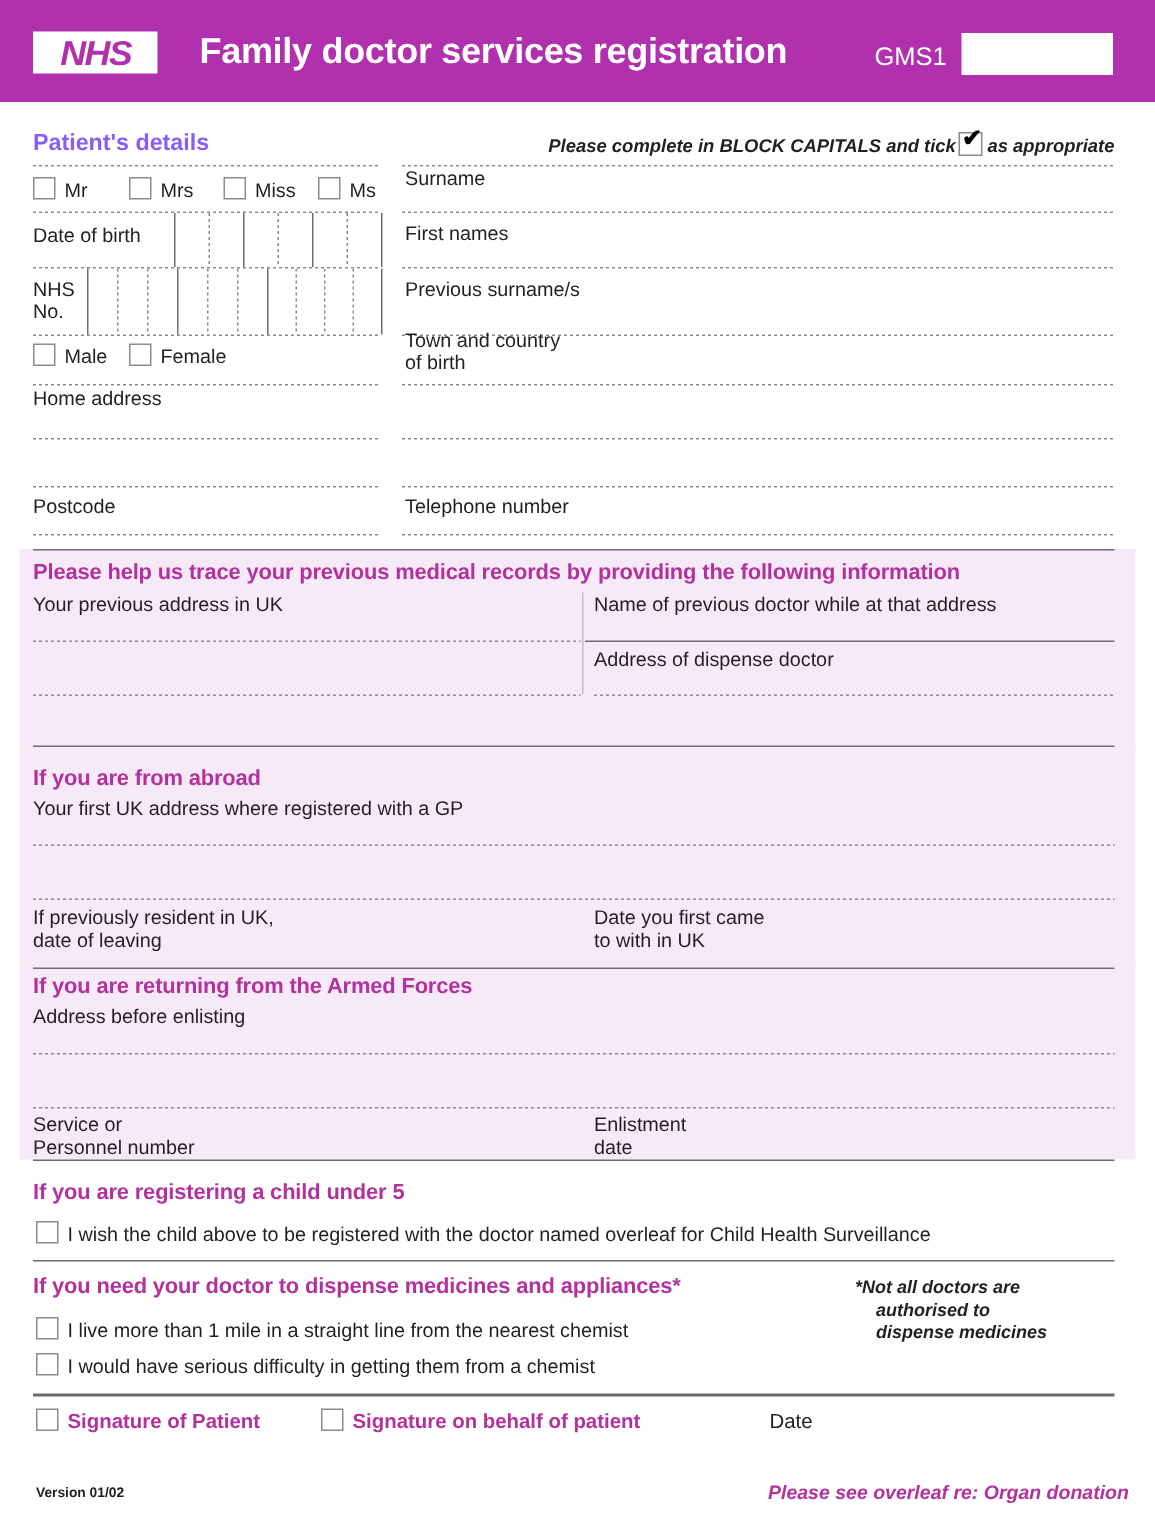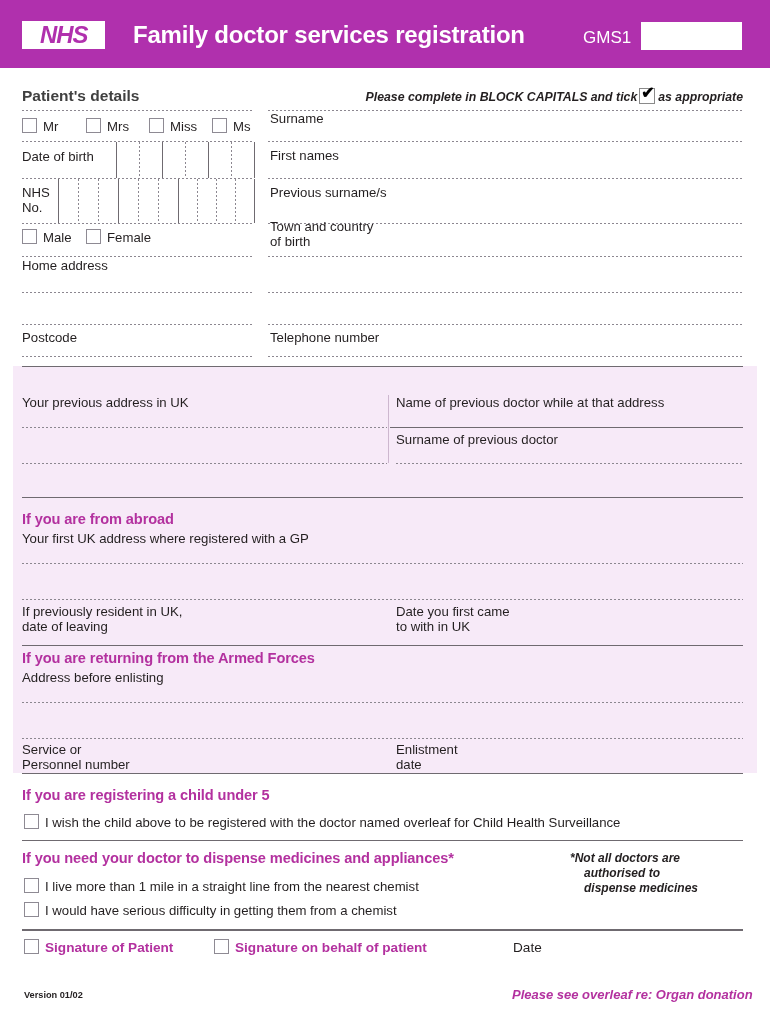--- a/index.html
+++ b/index.html
@@ -36,21 +36,21 @@
   .gms1{
     position:absolute;left:583px;top:28px;
     color:#ffffff;font-size:17px;line-height:20px;
   }
   .gms1-box{
     position:absolute;left:641px;top:22px;width:101px;height:28px;
     background:#ffffff;border:0;
   }
   .pt-title{
     position:absolute;left:22px;top:86px;
-    color:#404040;font-size:15.5px;font-weight:bold;line-height:20px;
+    color:#8b5cf6;font-size:15.5px;font-weight:bold;line-height:20px;
   }
   .pt-note{
     position:absolute;left:361px;top:88px;width:382px;
     text-align:right;font-size:12.3px;font-style:italic;font-weight:bold;
     line-height:17px;white-space:nowrap;
   }
   .tick-box{
     display:inline-block;width:14px;height:14px;
     border:1px solid #8a8a8a;background:#fff;vertical-align:-3px;
     position:relative;margin:0 3px 0 2px;
@@ -186,26 +186,27 @@
 
   <div class="lbl" style="left:270px;top:110px;">Surname</div>
   <div class="lbl" style="left:270px;top:147px;">First names</div>
   <div class="lbl" style="left:270px;top:184px;">Previous surname/s</div>
   <div class="lbl2" style="left:270px;top:219px;">Town and country</div>
   <div class="lbl2" style="left:270px;top:234px;">of birth</div>
   <div class="lbl" style="left:270px;top:329px;">Telephone number</div>
 
   <div class="pinkbox" style="left:13px;top:366px;width:744px;height:131px;"></div>
   <div class="hline" style="left:22px;top:366px;width:721px;"></div>
+  <div class="sec-h" style="left:22px;top:373px;width:730px;">Please help us trace your previous medical records by providing the following information</div>
   <div class="lbl" style="left:22px;top:394px;">Your previous address in UK</div>
   <div class="lbl" style="left:396px;top:394px;">Name of previous doctor while at that address</div>
 
   <div class="dline" style="left:22px;top:427px;width:365px;"></div>
   <div class="hline" style="left:390px;top:427px;width:353px;"></div>
-  <div class="lbl" style="left:396px;top:431px;">Surname of previous doctor</div>
+  <div class="lbl" style="left:396px;top:431px;">Address of dispense doctor</div>
 
   <div class="dline" style="left:22px;top:463px;width:365px;"></div>
   <div class="dline" style="left:396px;top:463px;width:347px;"></div>
   <div class="vline" style="left:388px;top:395px;height:68px;background:#cdb7cf;"></div>
 
   <div class="pinkbox" style="left:13px;top:497px;width:744px;height:148px;"></div>
   <div class="hline" style="left:22px;top:497px;width:721px;"></div>
   <div class="sec-h" style="left:22px;top:510px;">If you are from abroad</div>
   <div class="lbl" style="left:22px;top:530px;">Your first UK address where registered with a GP</div>
   <div class="dline" style="left:22px;top:563px;width:721px;"></div>

